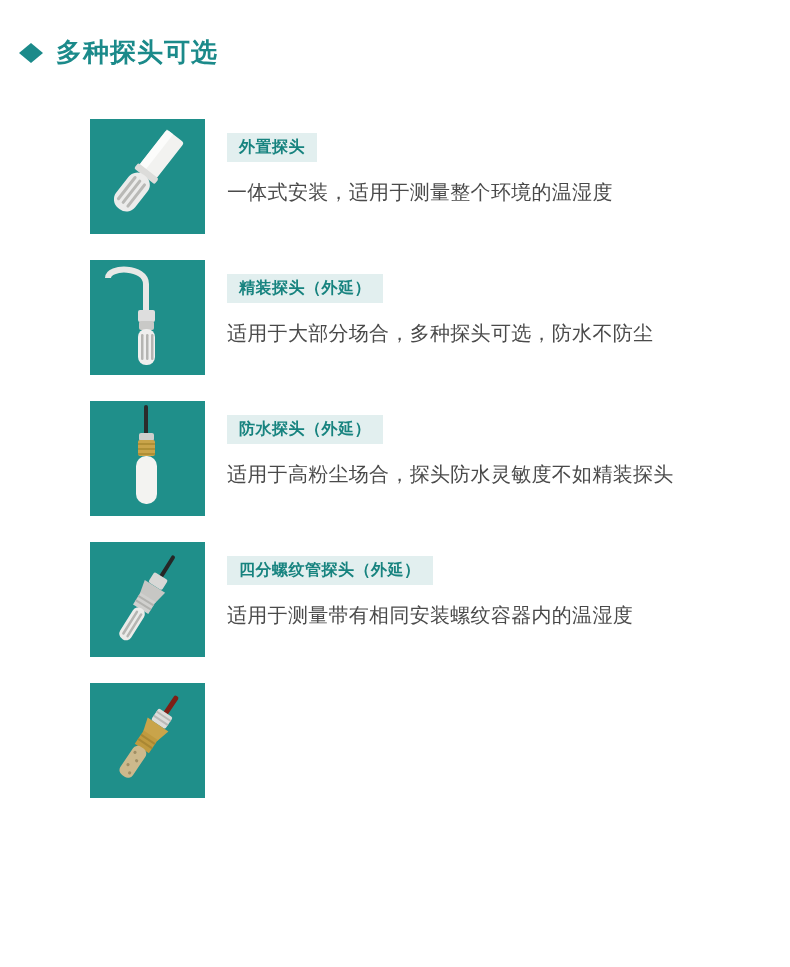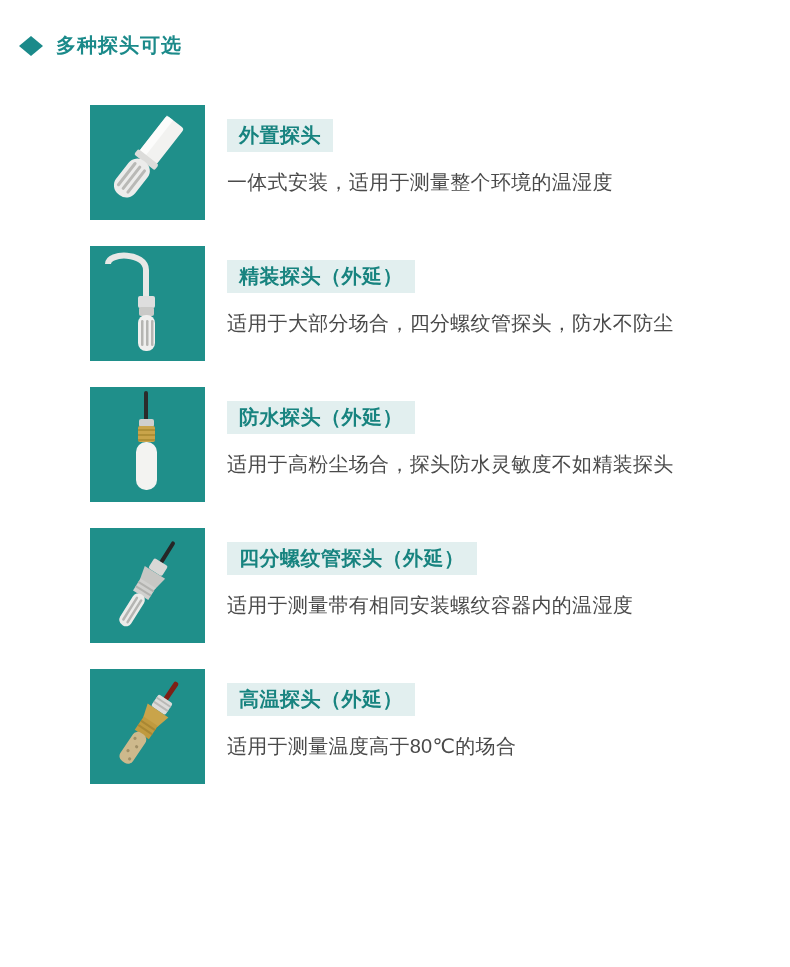--- a/index.html
+++ b/index.html
@@ -23,21 +23,21 @@
   }
   .diamond-icon {
     width: 26px;
     height: 26px;
     flex: 0 0 auto;
     margin-right: 12px;
     margin-top: 2px;
   }
   .diamond-icon svg { display: block; }
   .page-title {
-    font-size: 20px;
+    font-size: 26px;
     font-weight: bold;
     color: #1b8a8a;
     letter-spacing: 1px;
     line-height: 1;
   }
 
   
   .probe-list {
     margin-top: 36px;
     padding-left: 90px;
@@ -58,21 +58,21 @@
   .probe-thumb svg { display: block; }
 
   .probe-text {
     padding-left: 22px;
     padding-top: 14px;
   }
   .probe-label {
     display: inline-block;
     background: #e2efef;
     color: #17837f;
-    font-size: 20px;
+    font-size: 16px;
     font-weight: bold;
     padding: 6px 12px 7px 12px;
     line-height: 1;
     letter-spacing: 0.5px;
   }
   .probe-desc {
     margin-top: 16px;
     font-size: 20px;
     color: #4a4a4a;
     line-height: 1.4;
@@ -122,21 +122,21 @@
         <rect x="48" y="50" width="17" height="12" rx="2" fill="#dedede"></rect>
         <rect x="49" y="61" width="15" height="9" rx="2" fill="#c9c9c7"></rect>
         <rect x="48" y="69" width="17" height="36" rx="8" fill="#efefee"></rect>
         <rect x="51" y="74" width="2.5" height="26" rx="1.2" fill="#b5b5b2"></rect>
         <rect x="56" y="74" width="2.5" height="26" rx="1.2" fill="#b5b5b2"></rect>
         <rect x="61" y="74" width="2.5" height="26" rx="1.2" fill="#b5b5b2"></rect>
       </svg>
     </div>
     <div class="probe-text">
       <div class="probe-label">精装探头（外延）</div>
-      <div class="probe-desc">适用于大部分场合，四分螺纹管探头，防水不防尘</div>
+      <div class="probe-desc">适用于大部分场合，多种探头可选，防水不防尘</div>
     </div>
   </div>
 
   <div class="probe-row">
     <div class="probe-thumb">
       <svg width="115" height="115" viewBox="0 0 115 115">
         <rect width="115" height="115" fill="#1f8f8a"></rect>
         <rect x="54" y="4" width="4" height="30" rx="2" fill="#2b2b2b"></rect>
         <rect x="49" y="32" width="15" height="8" rx="2" fill="#cfcfcd"></rect>
         <rect x="48" y="39" width="17" height="16" rx="2" fill="#c9a44a"></rect>
@@ -190,19 +190,15 @@
           <rect x="49" y="55" width="17" height="2" fill="#a98733"></rect>
           <rect x="49" y="60" width="17" height="2" fill="#a98733"></rect>
           <rect x="50" y="66" width="15" height="34" rx="6" fill="#cdb98c"></rect>
           <circle cx="54" cy="74" r="1.6" fill="#a08f65"></circle>
           <circle cx="60" cy="80" r="1.6" fill="#a08f65"></circle>
           <circle cx="55" cy="88" r="1.6" fill="#a08f65"></circle>
           <circle cx="61" cy="94" r="1.6" fill="#a08f65"></circle>
         </g>
       </svg>
     </div>
-    <div class="probe-text">
-      <div class="probe-label">高温探头（外延）</div>
-      <div class="probe-desc">适用于测量温度高于80℃的场合</div>
-    </div>
   </div>
 
 </div>
 
 </body></html>

